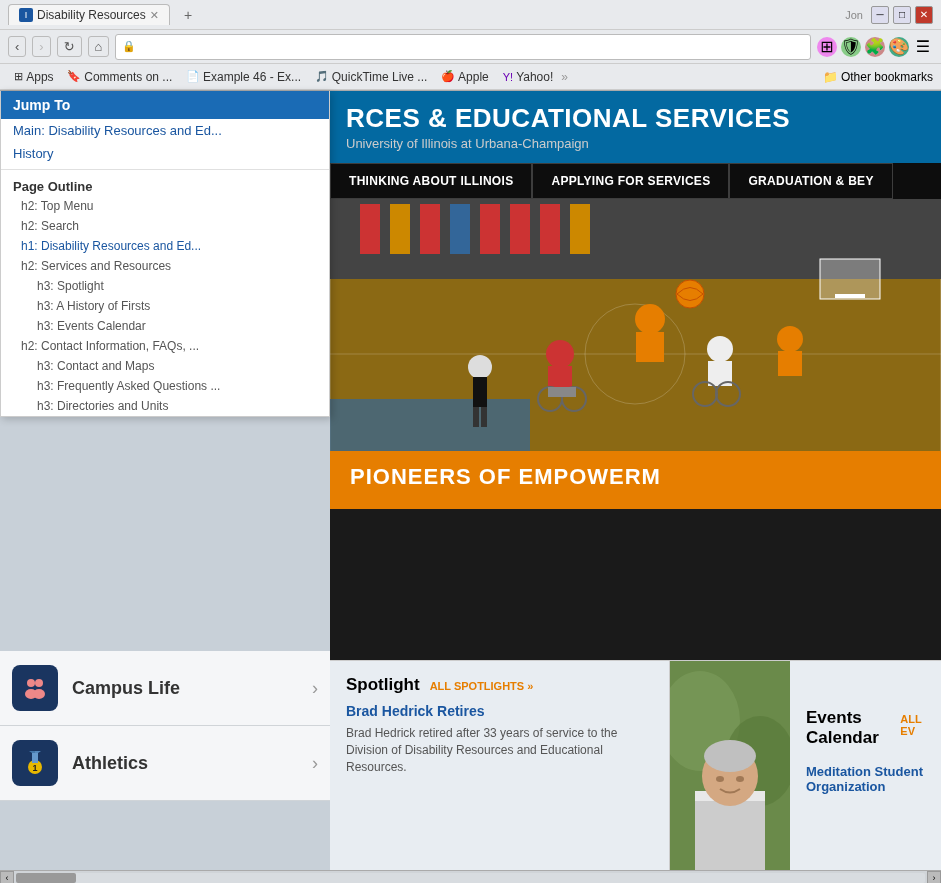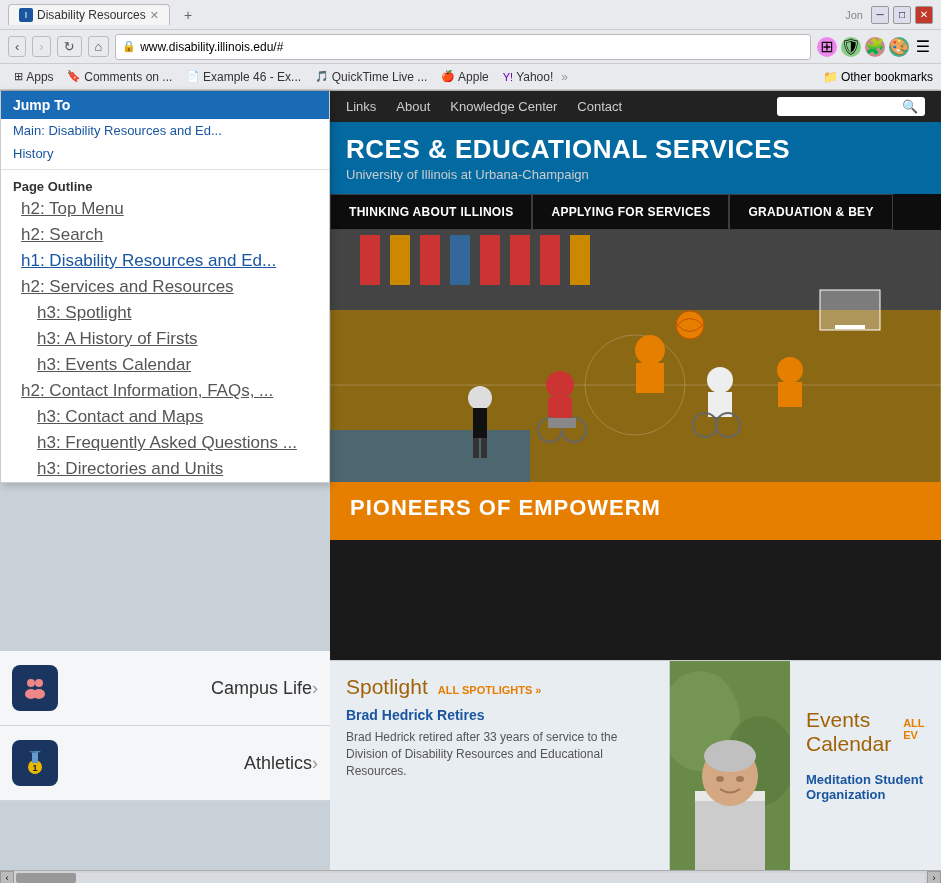--- a/index.html
+++ b/index.html
@@ -73,39 +73,39 @@
       background: #1a6bb5; color: white;
       padding: 6px 12px; font-size: 14px; font-weight: bold;
     }
     .jump-to-link {
       display: block; padding: 4px 12px; font-size: 13px; color: #1a56a0;
       text-decoration: none; cursor: pointer;
     }
     .jump-to-section-title {
       padding: 5px 12px 2px; font-size: 13px; font-weight: bold; color: #333;
     }
-    .outline-item { display: block; padding: 3px 12px 3px 20px; font-size: 17px; color: #555; cursor: pointer; text-decoration: underline; }
+    .outline-item { display: block; padding: 3px 12px 3px 20px; font-size: 12px; color: #555; cursor: pointer; }
     .outline-item.h1 { color: #1a56a0; font-weight: normal; padding-left: 20px; }
     .outline-item.h3 { padding-left: 36px; }
     .outline-divider { height: 1px; background: #e0e0e0; margin: 4px 0; }
 
     .sidebar-item {
       display: flex; align-items: center;
       border-bottom: 1px solid #d0d4d8;
       padding: 14px 12px; cursor: pointer;
       background: #f5f6f8;
     }
     .sidebar-icon {
       width: 46px; height: 46px; border-radius: 8px;
       display: flex; align-items: center; justify-content: center;
       margin-right: 14px; flex-shrink: 0;
     }
     .sidebar-icon.navy { background: #1a3560; }
     .sidebar-icon.medal { background: #1a3560; }
-    .sidebar-label { font-size: 18px; color: #333; font-weight: normal; flex: 1; text-align: right; }
+    .sidebar-label { font-size: 18px; color: #333; font-weight: bold; flex: 1; }
     .sidebar-chevron { color: #999; font-size: 18px; }
 
     
     .website-content {
       position: absolute; left: 330px; top: 0;
       width: 611px; height: 793px; overflow: hidden;
       background: #1a1a1a;
     }
 
     
@@ -141,21 +141,21 @@
       border: 1px solid rgba(255,255,255,0.2); cursor: pointer;
       font-weight: bold; letter-spacing: 0.3px; text-transform: uppercase;
     }
 
     
     .basketball-area {
       width: 100%; height: 310px; background: linear-gradient(135deg, #8b2020 0%, #6b1010 30%, #444 60%, #222 100%);
       position: relative; overflow: hidden;
     }
     .section-header { display: flex; align-items: baseline; gap: 10px; margin-bottom: 8px; }
-    .section-title { font-size: 21px; font-weight: normal; color: #a16207; }
+    .section-title { font-size: 17px; font-weight: bold; color: #000000; }
     .section-link { font-size: 11px; color: #e67e00; font-weight: bold; text-transform: uppercase; cursor: pointer; }
     .spotlight-name { font-size: 14px; color: #1a56a0; font-weight: bold; margin-bottom: 6px; cursor: pointer; }
     .spotlight-text { font-size: 12px; color: #555; line-height: 1.4; }
     .event-item { margin-bottom: 8px; }
     .event-name { font-size: 13px; color: #1a56a0; font-weight: bold; cursor: pointer; }
     .event-date { font-size: 11px; color: #666; }
 
     
     .page-scrollbar {
       position: absolute; bottom: 0; left: 0; right: 0;
@@ -196,21 +196,20 @@
     </div>
   </div>
 
   <div class="nav-bar">
     <button class="nav-btn">‹</button>
     <button class="nav-btn" disabled="">›</button>
     <button class="nav-btn">↻</button>
     <button class="nav-btn">⌂</button>
     <div class="address-bar">
       <span style="color:#888;font-size:11px;margin-right:4px;">🔒</span>
-      <input type="text" value="www.disability.illinois.edu/#" style="">
     </div>
     <div class="nav-icons">
       <div class="nav-icon" style="background:#e8e; ">⊞</div>
       <div class="nav-icon" style="background:#8c8;">🛡</div>
       <div class="nav-icon" style="background:#c88;">🧩</div>
       <div class="nav-icon" style="background:#4a8;">🎨</div>
       <div class="nav-icon">☰</div>
     </div>
   </div>
 
@@ -297,32 +296,20 @@
           <polygon points="14,4 17,4 20,2 14,2" fill="#5588bb"></polygon>
         </svg>
       </div>
       <span class="sidebar-label">Athletics</span>
       <span class="sidebar-chevron">›</span>
     </div>
   </div>
 
   <div class="website-content">
 
-    <div class="site-top-nav">
-      <nav style="display:flex;gap:20px;">
-        <a class="site-nav-link">Links</a>
-        <a class="site-nav-link">About</a>
-        <a class="site-nav-link">Knowledge Center</a>
-        <a class="site-nav-link">Contact</a>
-      </nav>
-      <div class="site-search-box">
-        <input type="text" style="border: none; outline: none; font-size: 12px; width: 120px;">
-        <span style="color:#666;font-size:13px;">🔍</span>
-      </div>
-    </div>
 
     <div class="hero-title-bar">
       <div class="hero-title">RCES &amp; EDUCATIONAL SERVICES</div>
       <div class="hero-subtitle">University of Illinois at Urbana-Champaign</div>
     </div>
 
     <div class="hero-tabs">
       <div class="hero-tab">THINKING ABOUT ILLINOIS</div>
       <div class="hero-tab">APPLYING FOR SERVICES</div>
       <div class="hero-tab">GRADUATION &amp; BEY</div>

